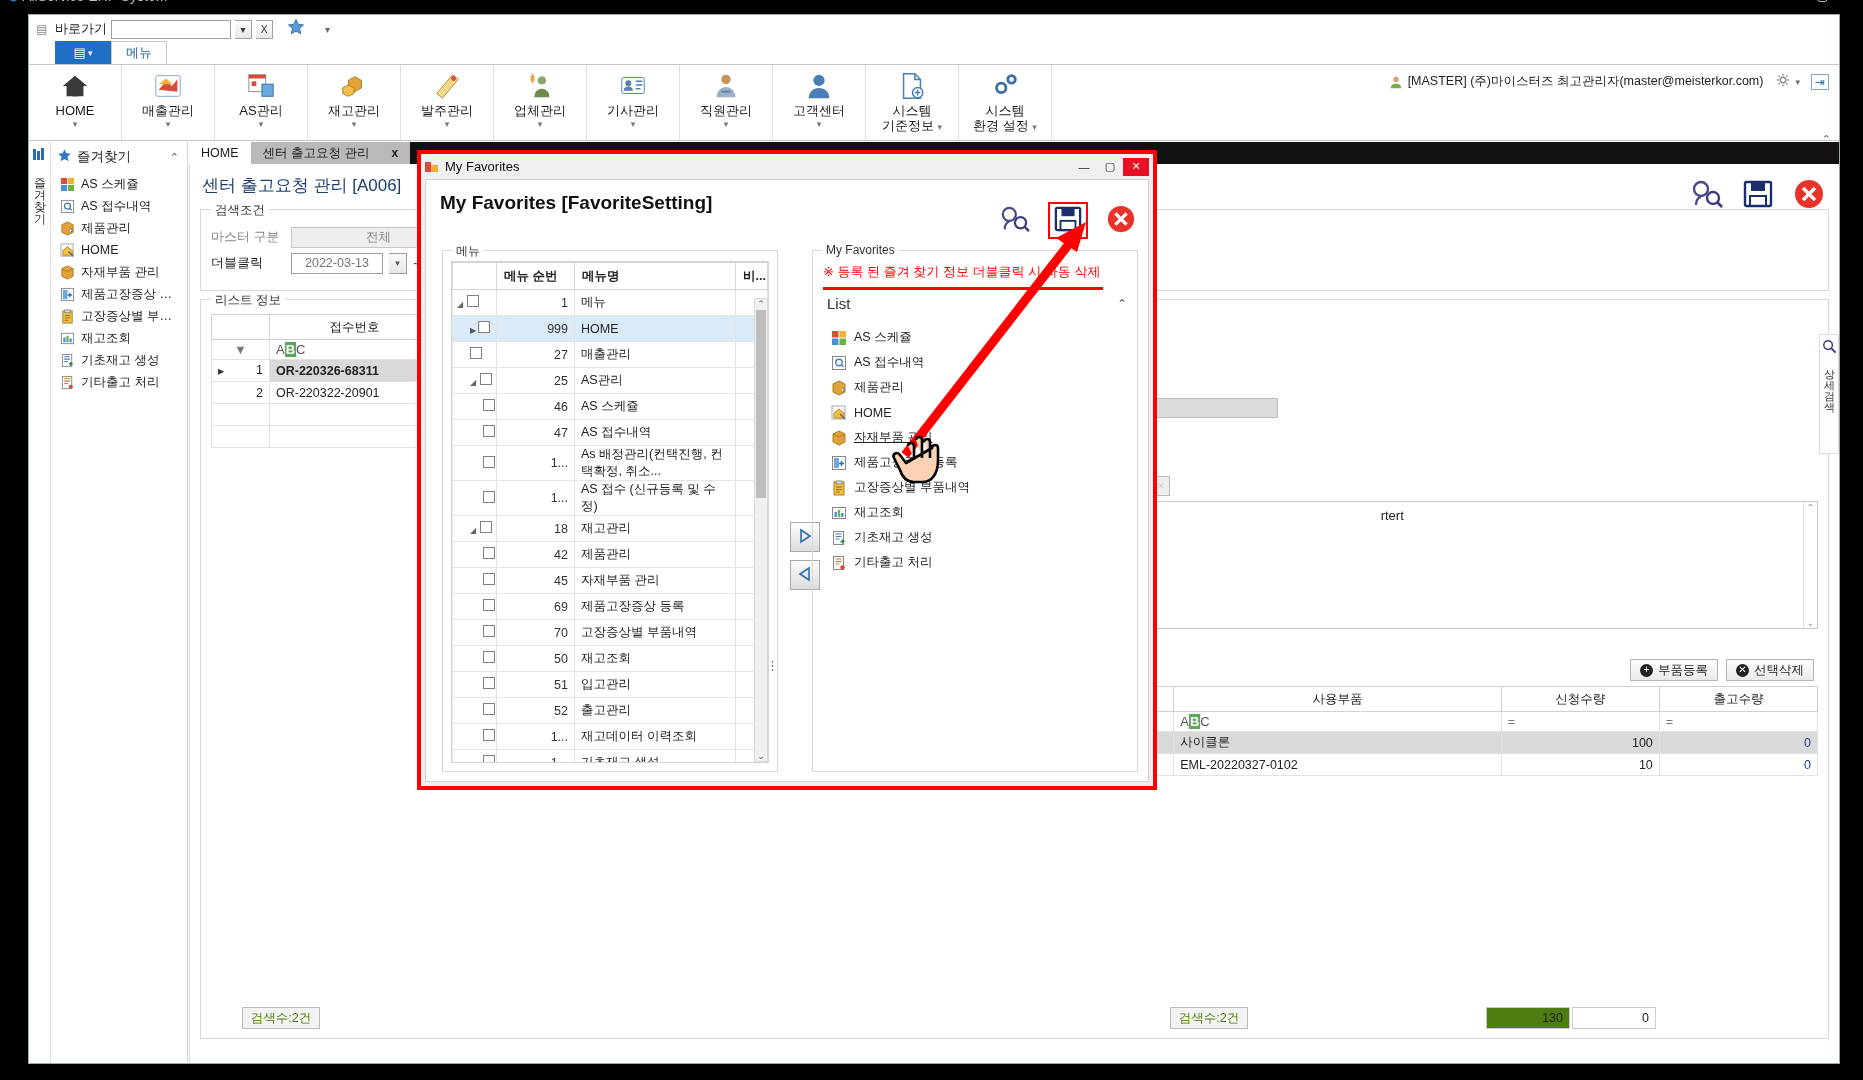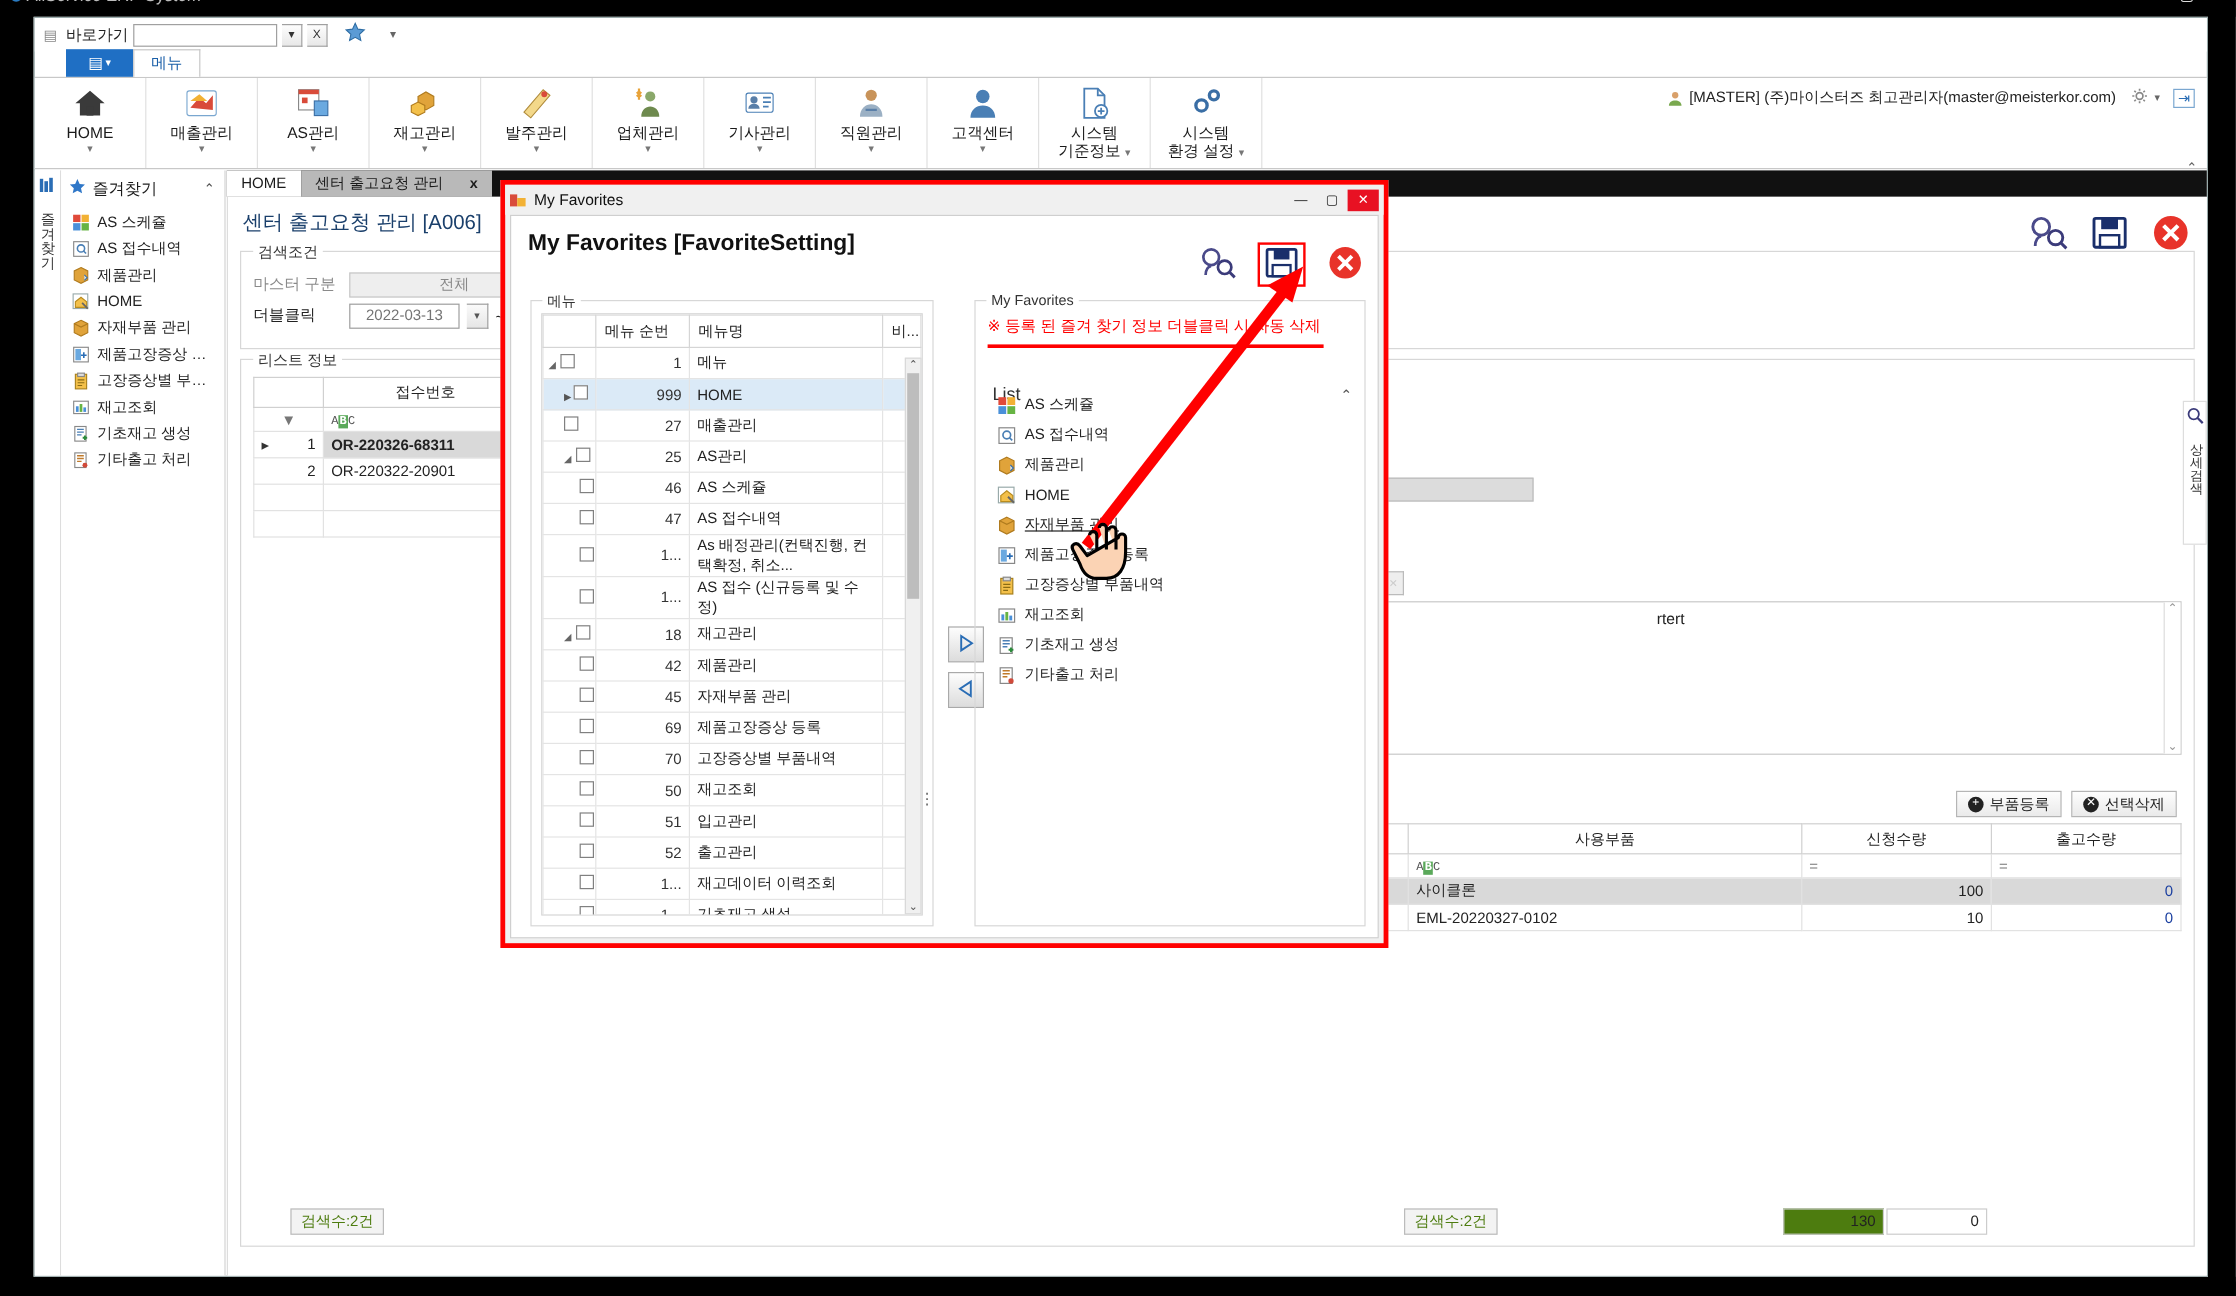--- a/index.html
+++ b/index.html
@@ -154,21 +154,21 @@
               justify-content:center; font-size:9px; color:#555; }
 
   
   table.grid { border-collapse:collapse; width:100%; font-size:12.5px; }
   table.grid th {
     background:#fff; border:1px solid #d0d0d0; font-weight:normal; color:#222;
     height:25px; padding:0 6px;
   }
   table.grid td { border:1px solid #e2e2e2; height:22px; padding:0 6px; color:#222; }
   .filt-cell { height:20px !important; }
-  .abc { display:inline-block; font-size:10px; letter-spacing:0; color:#555;font-family:Liberation Mono, monospace; }
+  .abc { display:inline-block; font-size:13px; letter-spacing:0; color:#555; }
   .abc b { background:#5aa95a; color:#fff; padding:0 1px; }
   .rowsel { background:#d9d9d9; font-weight:bold; }
 
   
   .rf-input-gray { height:20px; border:1px solid #bbb; background:#dcdcdc; color:#555; font-size:13px;
                    display:flex; align-items:center; padding:0 5px; }
   .rf-input-pink { height:20px; border:1px solid #ccc; background:#fde8e8; }
   .rf-input-yellow { height:20px; border:1px solid #999; background:#ffff00; font-size:12px;
                      display:flex; align-items:center; justify-content:center; font-weight:bold; }
   .rf-memo { border:1px solid #c9c9c9; background:#fff; height:128px; position:relative; }
@@ -216,21 +216,21 @@
                 border:1px solid #cfcfcf; }
   .modal-h1 { font-size:19px; font-weight:bold; color:#111; padding:12px 0 0 14px; }
   .modal-icons { position:absolute; right:12px; top:22px; display:flex; gap:18px; align-items:center; }
   .save-hl { border:2px solid #ff0000; padding:1px 4px; }
 
   .mg { position:absolute; border:1px solid #d7d7d7; }
   .mg > .gt { position:absolute; top:-8px; left:9px; background:#fff; padding:0 4px;
               font-size:12px; color:#333; }
 
   table.tree { border-collapse:collapse; width:100%; font-size:12.5px; table-layout:fixed; }
-  table.tree th { border:1px solid #d5d5d5; background:#fff; font-weight:normal; height:27px;
+  table.tree th { border:1px solid #d5d5d5; background:#fff; font-weight:bold; height:27px;
                   color:#222; padding:0 7px; text-align:left; }
   table.tree td { border:1px solid #e4e4e4; height:26px; padding:0 6px; color:#222; }
   table.tree td.num { text-align:right; color:#333; }
   table.tree tr.hl td { background:#dbeaf7; }
   .cb { width:12px; height:12px; border:1px solid #808080; background:#fff; display:inline-block; }
   .twisty { color:#666; font-size:8px; }
 
   .fav-list-title { font-size:15px; color:#333; }
   .fav-note { color:#ff0000; font-size:13px; }
   .fav-underline { height:3px; background:#ff0000; }
@@ -952,21 +952,21 @@
               <path d="M12 2L3 8l9 6z" fill="none" stroke="#2a6db5" stroke-width="1.6"></path>
             </svg></span>
         </div>
     </div>
     <div style="position:absolute; left:340px; top:478px; color:#666; font-size:13px; letter-spacing:1px">⋮</div>
 
     <div class="mg" style="left:386px; top:70px; width:326px; height:522px;">
       <div class="gt">My Favorites</div>
       <div class="fav-note" style="position:absolute; left:10px; top:12px;">※ 등록 된 즐겨 찾기 정보 더블클릭 시 자동 삭제</div>
       <div class="fav-underline" style="position:absolute; left:10px; top:36px; right:34px;"></div>
-      <div style="position:absolute; left:14px; top:44px; right:10px; display:flex; align-items:center;margin-top:25px;">
+      <div style="position:absolute; left:14px; top:44px; right:10px; display:flex; align-items:center;">
         <span class="fav-list-title">List</span>
         <span style="margin-left:auto; font-size:12px; color:#555">⌃</span>
       </div>
       <div id="fav-items" style="position:absolute; left:18px; top:74px; right:10px;">
           <div class="fav-item">
             <span class="ic"><svg width="16" height="16" viewBox="0 0 16 16">
                 <rect x="1" y="1" width="6.5" height="6.5" fill="#e04a3a"></rect>
                 <rect x="8.5" y="1" width="6.5" height="6.5" fill="#f2b134"></rect>
                 <rect x="1" y="8.5" width="6.5" height="6.5" fill="#4a90d9"></rect>
                 <rect x="8.5" y="8.5" width="6.5" height="6.5" fill="#67b443"></rect>

